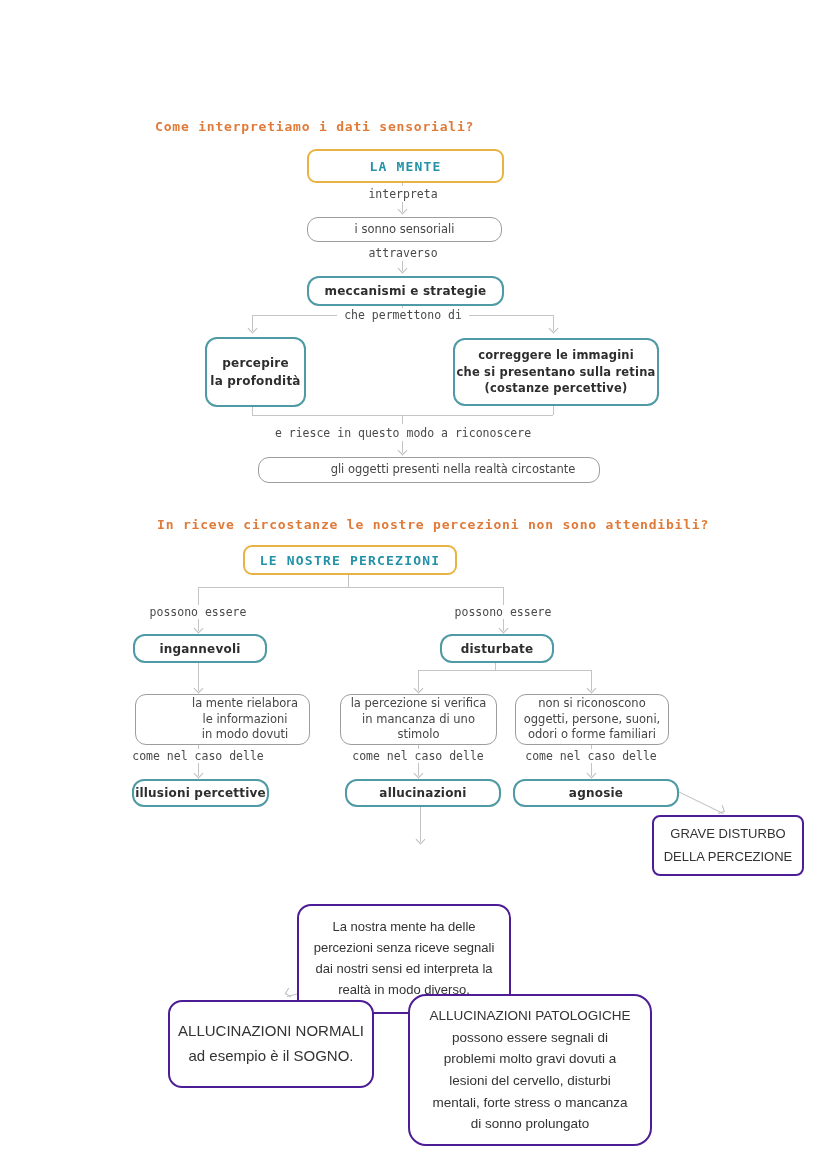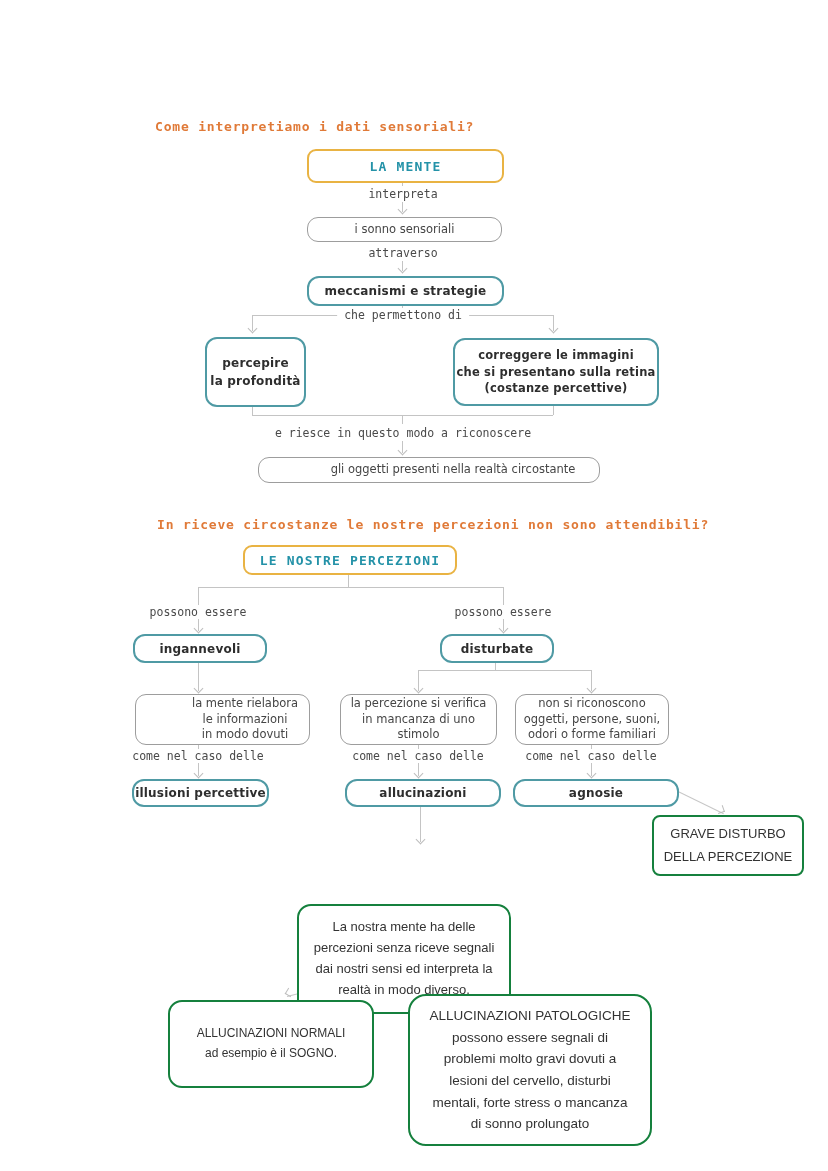--- a/index.html
+++ b/index.html
@@ -10,21 +10,21 @@
   .node{position:absolute;display:flex;flex-direction:column;align-items:center;
         justify-content:center;text-align:center;background:#fff;color:#3d3d3d;z-index:3;}
   .node div{white-space:nowrap;}
   .gold{border:2.5px solid #e9b343;border-radius:9px;}
   .gold .txt{font-family:"DejaVu Sans Mono",monospace;font-weight:bold;font-size:13px;
              letter-spacing:1.2px;color:#2492a8;}
   .tealb{border:2px solid #4f9aa4;border-radius:12px;font-weight:bold;font-size:12px;
          letter-spacing:0.2px;color:#2e2e2e;}
   .grayb{border:1.5px solid #9d9d9d;border-radius:11px;font-size:11.5px;color:#454545;
          line-height:1.35;}
-  .cyanb{border:2px solid #15803d;font-family:"Liberation Sans",sans-serif;color:#333;z-index:3;}
+  .cyanb{border:2px solid #4c1d95;font-family:"Liberation Sans",sans-serif;color:#333;z-index:3;}
   .lbl{position:absolute;font-family:"DejaVu Sans Mono",monospace;font-size:11.5px;
        color:#4a4a4a;background:#fff;padding:0 7px;white-space:nowrap;
        transform:translateX(-50%);z-index:2;}
   .v{position:absolute;width:1px;background:#c4c4c4;z-index:1;}
   .h{position:absolute;height:1px;background:#c4c4c4;z-index:1;}
   .diag{position:absolute;height:1px;background:#c7c7c7;transform-origin:left center;z-index:1;}
   .ah{position:absolute;width:6px;height:6px;border-right:1.5px solid #bdbdbd;
       border-bottom:1.5px solid #bdbdbd;z-index:1;}
   .down{transform:rotate(45deg);}
 </style>
@@ -170,21 +170,21 @@
     <div>percezioni senza riceve segnali</div>
     <div>dai nostri sensi ed interpreta la</div>
     <div>realtà in modo diverso.</div>
   </div>
 
   <div class="diag" style="left:287px;top:996px;width:135px;transform:rotate(-14deg);"></div>
   <div class="ah" style="left:286px;top:989px;transform:rotate(121deg);"></div>
   <div class="diag" style="left:432px;top:963px;width:67px;transform:rotate(26.6deg);"></div>
   <div class="ah" style="left:487px;top:986px;transform:rotate(-19deg);"></div>
 
-  <div class="node cyanb" style="left:168px;top:1000px;width:202px;height:84px;border-radius:14px;font-size:12px;line-height:1.65;">
+  <div class="node cyanb" style="left:168px;top:1000px;width:202px;height:84px;border-radius:14px;font-size:15px;line-height:1.65;">
     <div>ALLUCINAZIONI NORMALI</div>
     <div>ad esempio è il SOGNO.</div>
   </div>
 
   <div class="node cyanb" style="left:408px;top:994px;width:240px;height:148px;border-radius:18px;font-size:13.5px;line-height:1.6;">
     <div>ALLUCINAZIONI PATOLOGICHE</div>
     <div>possono essere segnali di</div>
     <div>problemi molto gravi dovuti a</div>
     <div>lesioni del cervello, disturbi</div>
     <div>mentali, forte stress o mancanza</div>

